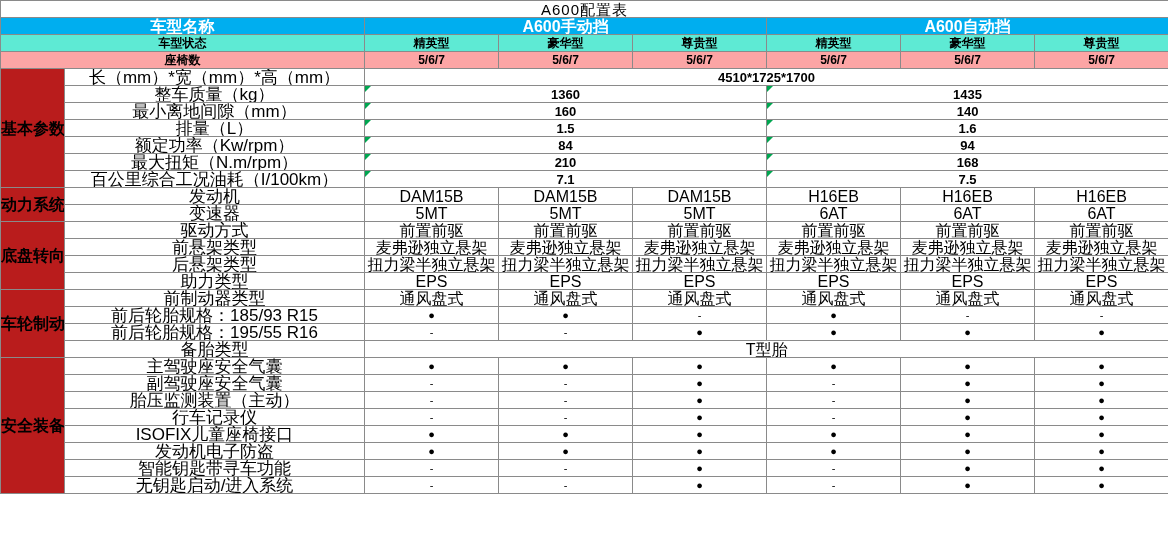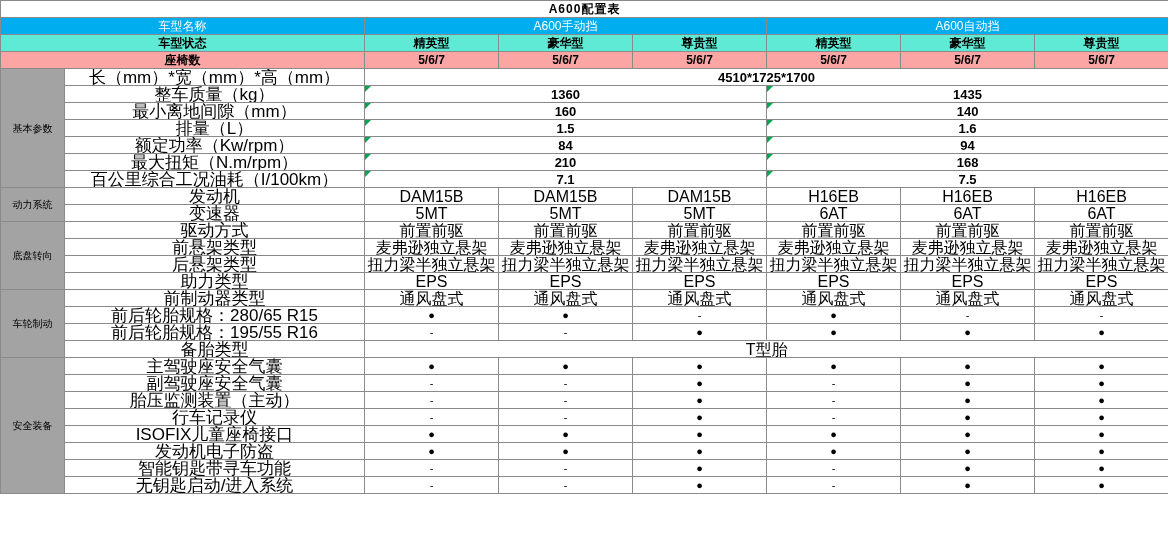--- a/index.html
+++ b/index.html
@@ -30,49 +30,49 @@
     vertical-align: middle;
     padding: 0;
     height: 16px;
     line-height: 13px;
     overflow: hidden;
     white-space: nowrap;
   }
   .title-cell {
     border: 1px solid #8a8a8a;
     border-bottom: 1px solid #8a8a8a;
-    font-size: 12px;
-    font-weight: bold;
+    font-size: 15px;
+    font-weight: normal;
     height: 26px;
     letter-spacing: 1px;
   }
   .hdr-blue {
     background: #00aeef;
     color: #ffffff;
-    font-weight: normal;
-    font-size: 12px;
+    font-weight: bold;
+    font-size: 16px;
     height: 22px;
   }
   .hdr-grey {
     background: #5eead4;
     color: #000;
     font-weight: bold;
     font-size: 12px;
     height: 20px;
   }
   .seat-row {
     background: #fca5a5;
     font-weight: bold;
     font-size: 12px;
     height: 18px;
   }
   .grp {
-    font-weight: normal;
-    font-size: 10px;
-    background: #a3a3a3;
+    font-weight: bold;
+    font-size: 16px;
+    background: #b91c1c;
   }
   .lbl {
     text-align: left;
     padding-left: 6px;
     font-size: 17px;
   }
   .val {
     font-weight: bold;
     font-size: 13px;
   }
@@ -238,21 +238,21 @@
           <td class="grp" rowspan="4">车轮制动</td>
           <td class="lbl">前制动器类型</td>
           <td class="valn">通风盘式</td>
           <td class="valn">通风盘式</td>
           <td class="valn">通风盘式</td>
           <td class="valn">通风盘式</td>
           <td class="valn">通风盘式</td>
           <td class="valn">通风盘式</td>
         </tr>
         <tr>
-          <td class="lbl">前后轮胎规格：280/65 R15</td>
+          <td class="lbl">前后轮胎规格：185/93 R15</td>
           <td class="dot">●</td>
           <td class="dot">●</td>
           <td class="dot">-</td>
           <td class="dot">●</td>
           <td class="dot">-</td>
           <td class="dot">-</td>
         </tr>
         <tr>
           <td class="lbl">前后轮胎规格：195/55 R16</td>
           <td class="dot">-</td>

